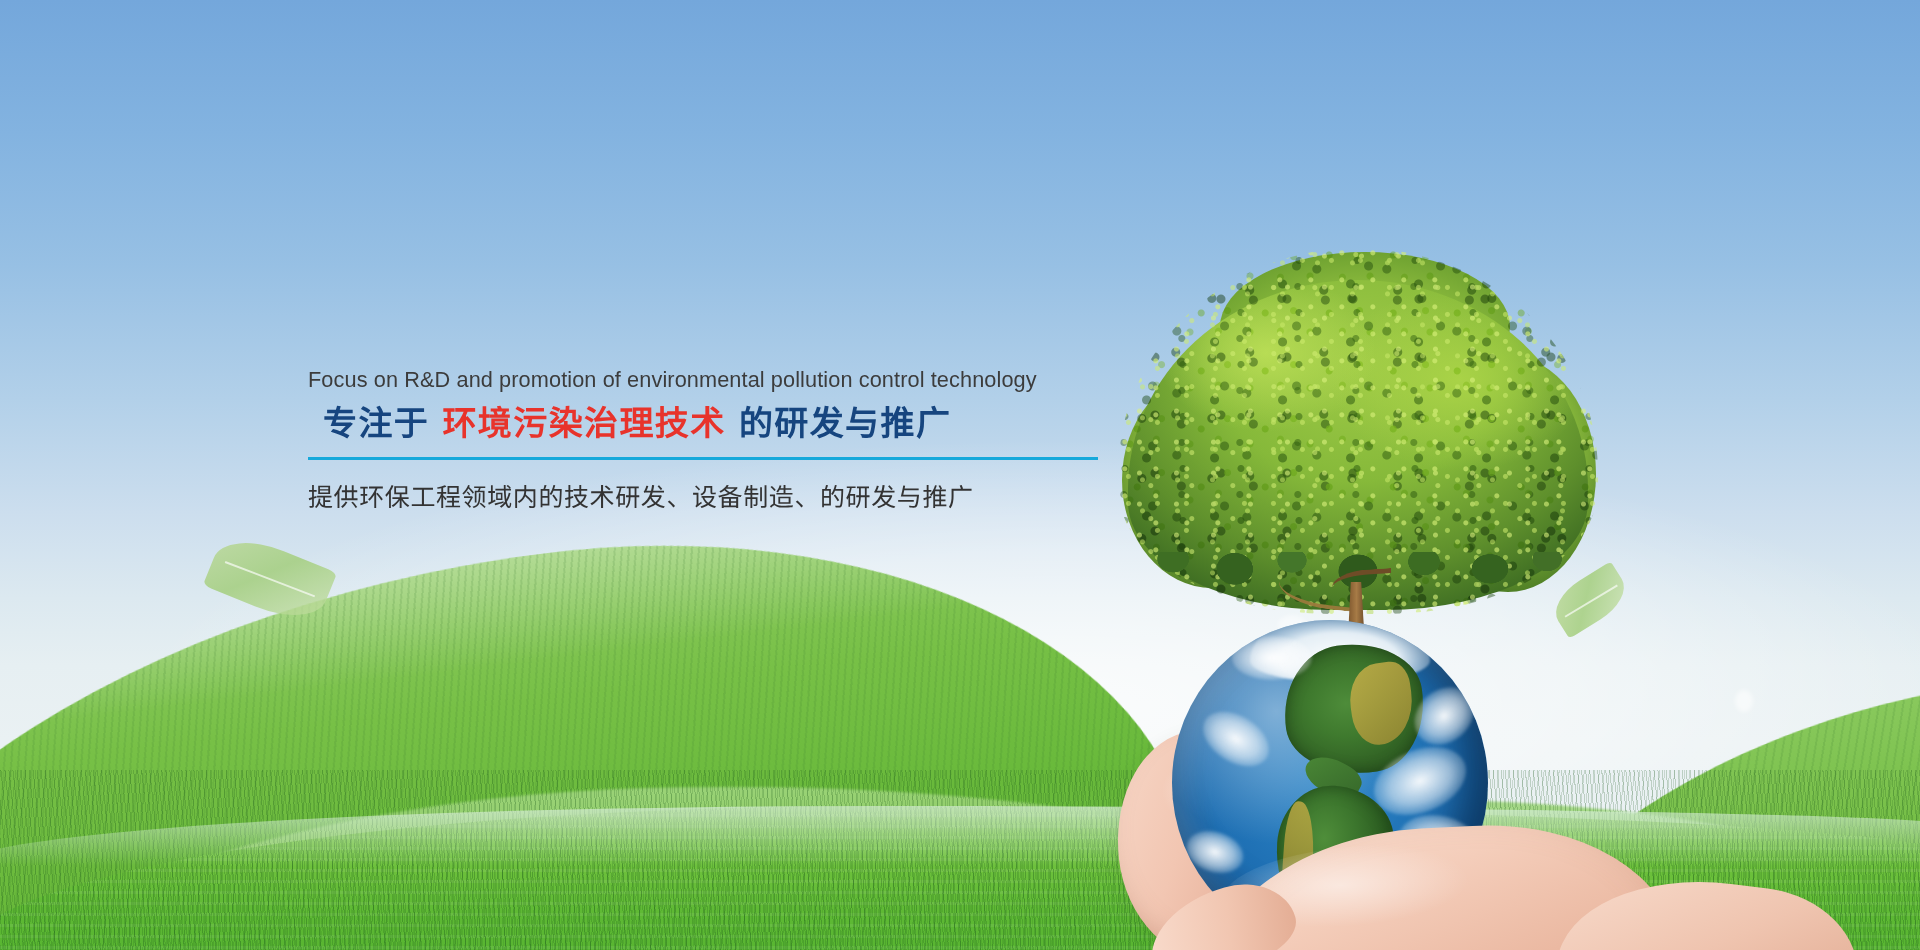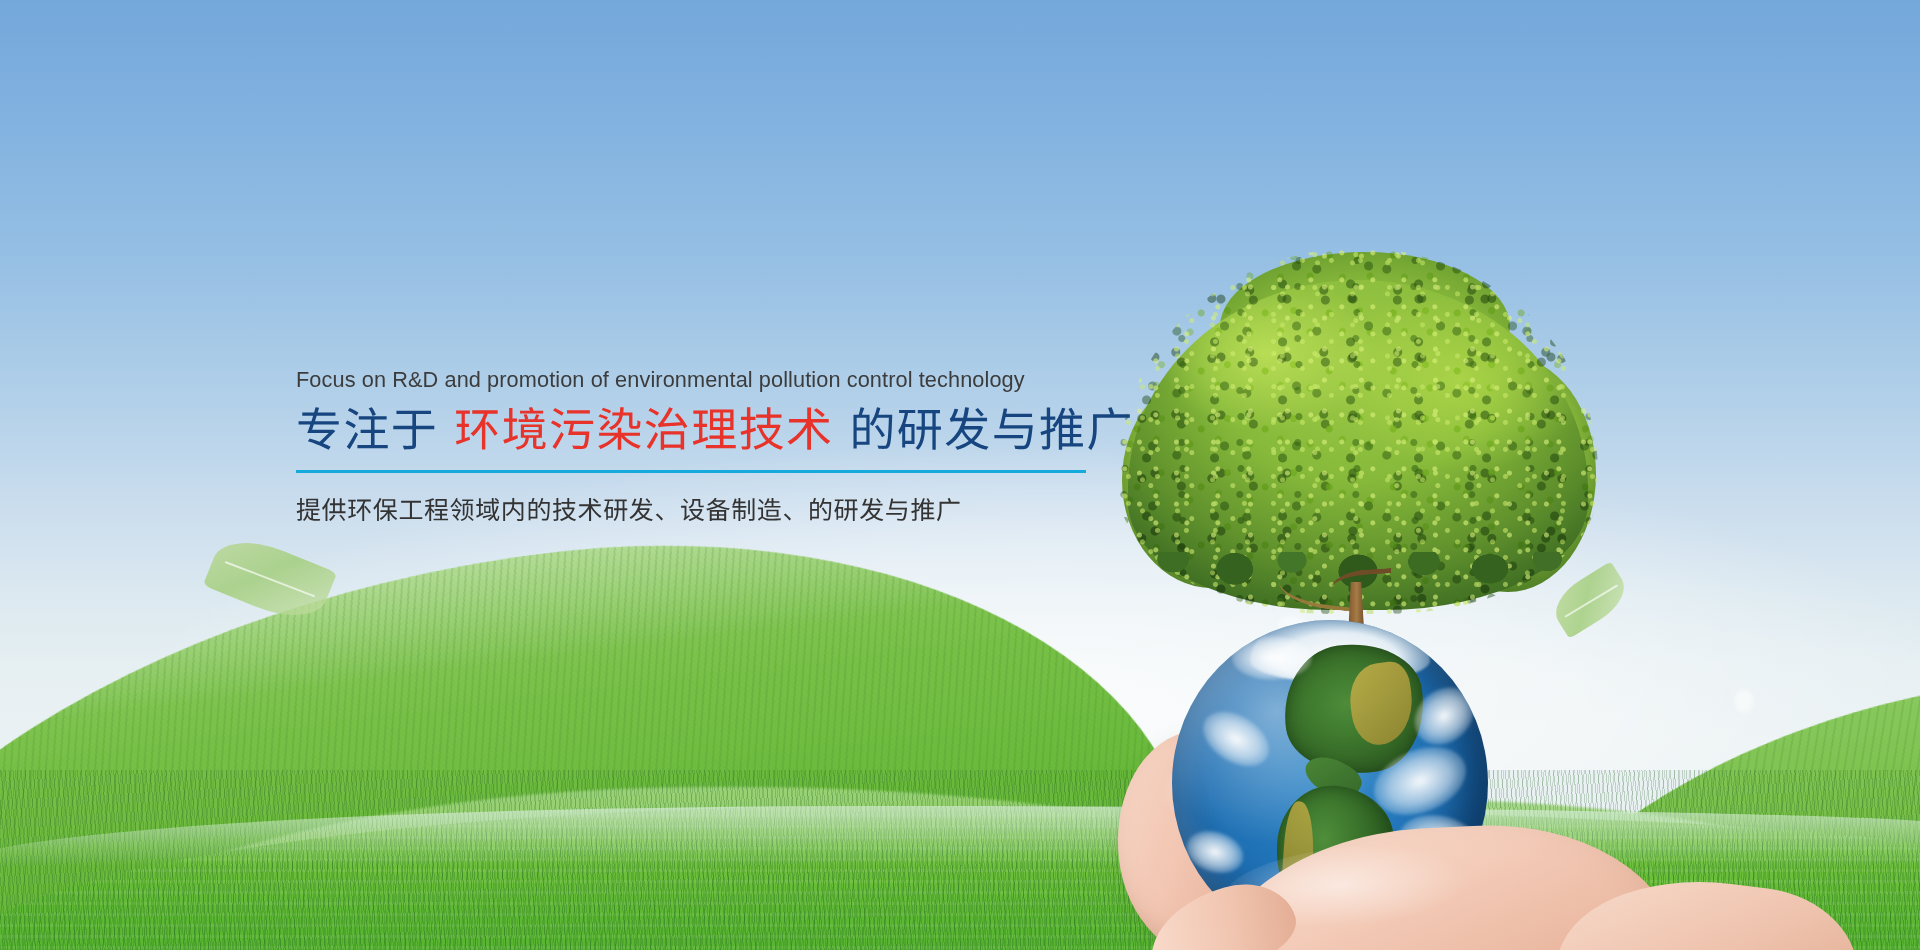--- a/index.html
+++ b/index.html
@@ -346,41 +346,42 @@
     background:rgba(255,255,255,.65);
     transform-origin:left center;
   }
   .leaf-left  { left:210px; top:548px; width:120px; height:62px; transform:rotate(22deg); }
   .leaf-left .vein { transform:rotate(-1deg); }
   .leaf-right { left:1552px; top:578px; width:76px; height:44px; transform:rotate(-32deg); }
   .leaf-right .vein { transform:rotate(1deg); }
 
   
   .copy {
-    position:absolute; left:296px; top:366px; width:800px;
+    position:absolute; left:308px; top:366px; width:800px;
     z-index:20;
   }
   .eyebrow {
     font-size:22.5px;
     letter-spacing:.1px;
     color:#3C3C3C;
     font-family:"Liberation Sans", sans-serif;
     transform:scaleX(.965);
     transform-origin:left center;
     white-space:nowrap;
     line-height:1.25;
   }
   .headline {
     margin-top:11px;
-    font-size:46px;
-    font-weight:normal;
+    font-size:34px;
+    font-weight:bold;
     letter-spacing:1.4px;
     line-height:1.1;
     white-space:nowrap;
     font-family:"DejaVu Sans", "Liberation Sans", sans-serif;
+    margin-left:15px;
   }
   .headline .blue { color:#16457F; }
   .headline .red  { color:#E8332B; }
 
   .rule {
     margin-top:14px;
     width:790px; height:3px;
     background:#16A9DB;
   }
   .subline {

